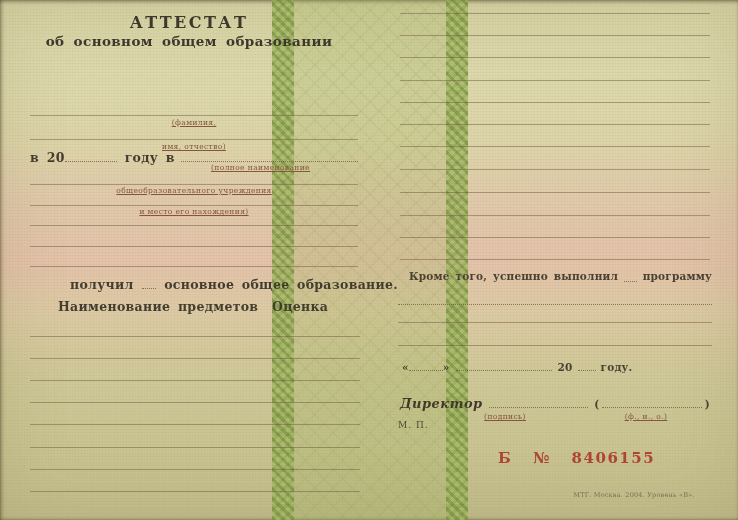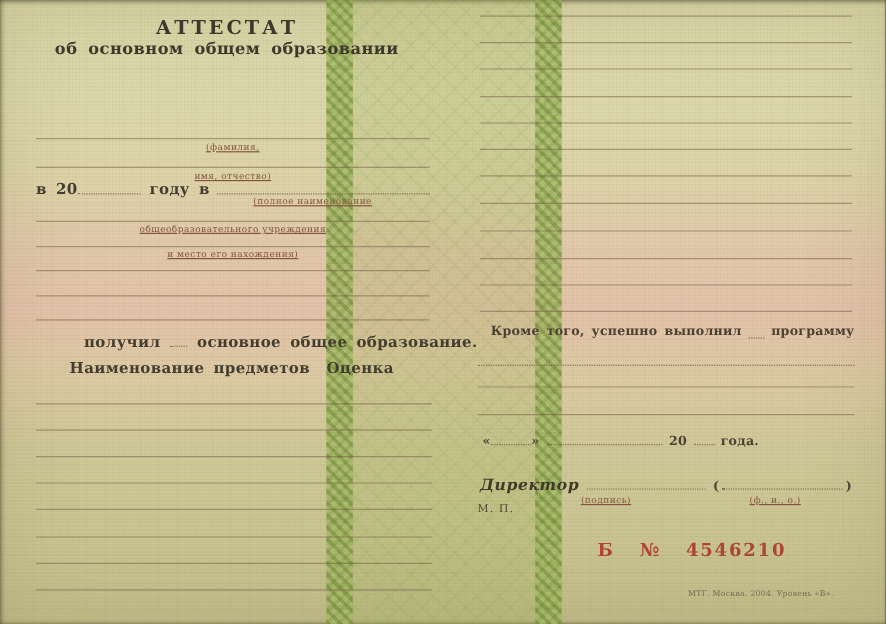--- a/index.html
+++ b/index.html
@@ -143,36 +143,36 @@
   <div class="rule" style="left:398px;top:322px;width:314px;"></div>
   <div class="rule" style="left:398px;top:345px;width:314px;"></div>
 
   <div class="row" style="left:402px;top:357px;width:310px;">
     <span class="tr">«</span>
     <span class="blank" style="width:34px;"></span>
     <span class="tr">»</span>
     <span class="blank" style="width:96px;margin:0 6px;"></span>
     <span class="tr">20</span>
     <span class="blank" style="width:18px;margin:0 5px;"></span>
-    <span class="tr">года.</span>
+    <span class="tr">году.</span>
   </div>
 
   <div class="row" style="left:400px;top:394px;width:310px;">
     <span class="dir">Директор</span>
     <span class="fill" style="margin:0 6px;max-width:100px;"></span>
     <span class="tr">(</span>
     <span class="fill" style="margin:0 3px;"></span>
     <span class="tr">)</span>
   </div>
   <div class="lbl center" style="left:465px;top:412px;width:80px;">(подпись)</div>
   <div class="lbl center" style="left:606px;top:412px;width:80px;">(ф., и., о.)</div>
 
   <div class="mp">М. П.</div>
 
   <div class="serial">
     <span class="sp">Б</span>
     <span class="sp">№</span>
-    <span>4546210</span>
+    <span>8406155</span>
   </div>
 
   <div class="imprint">МТГ. Москва. 2004. Уровень «В».</div>
 
 </div>
 
 </body></html>

